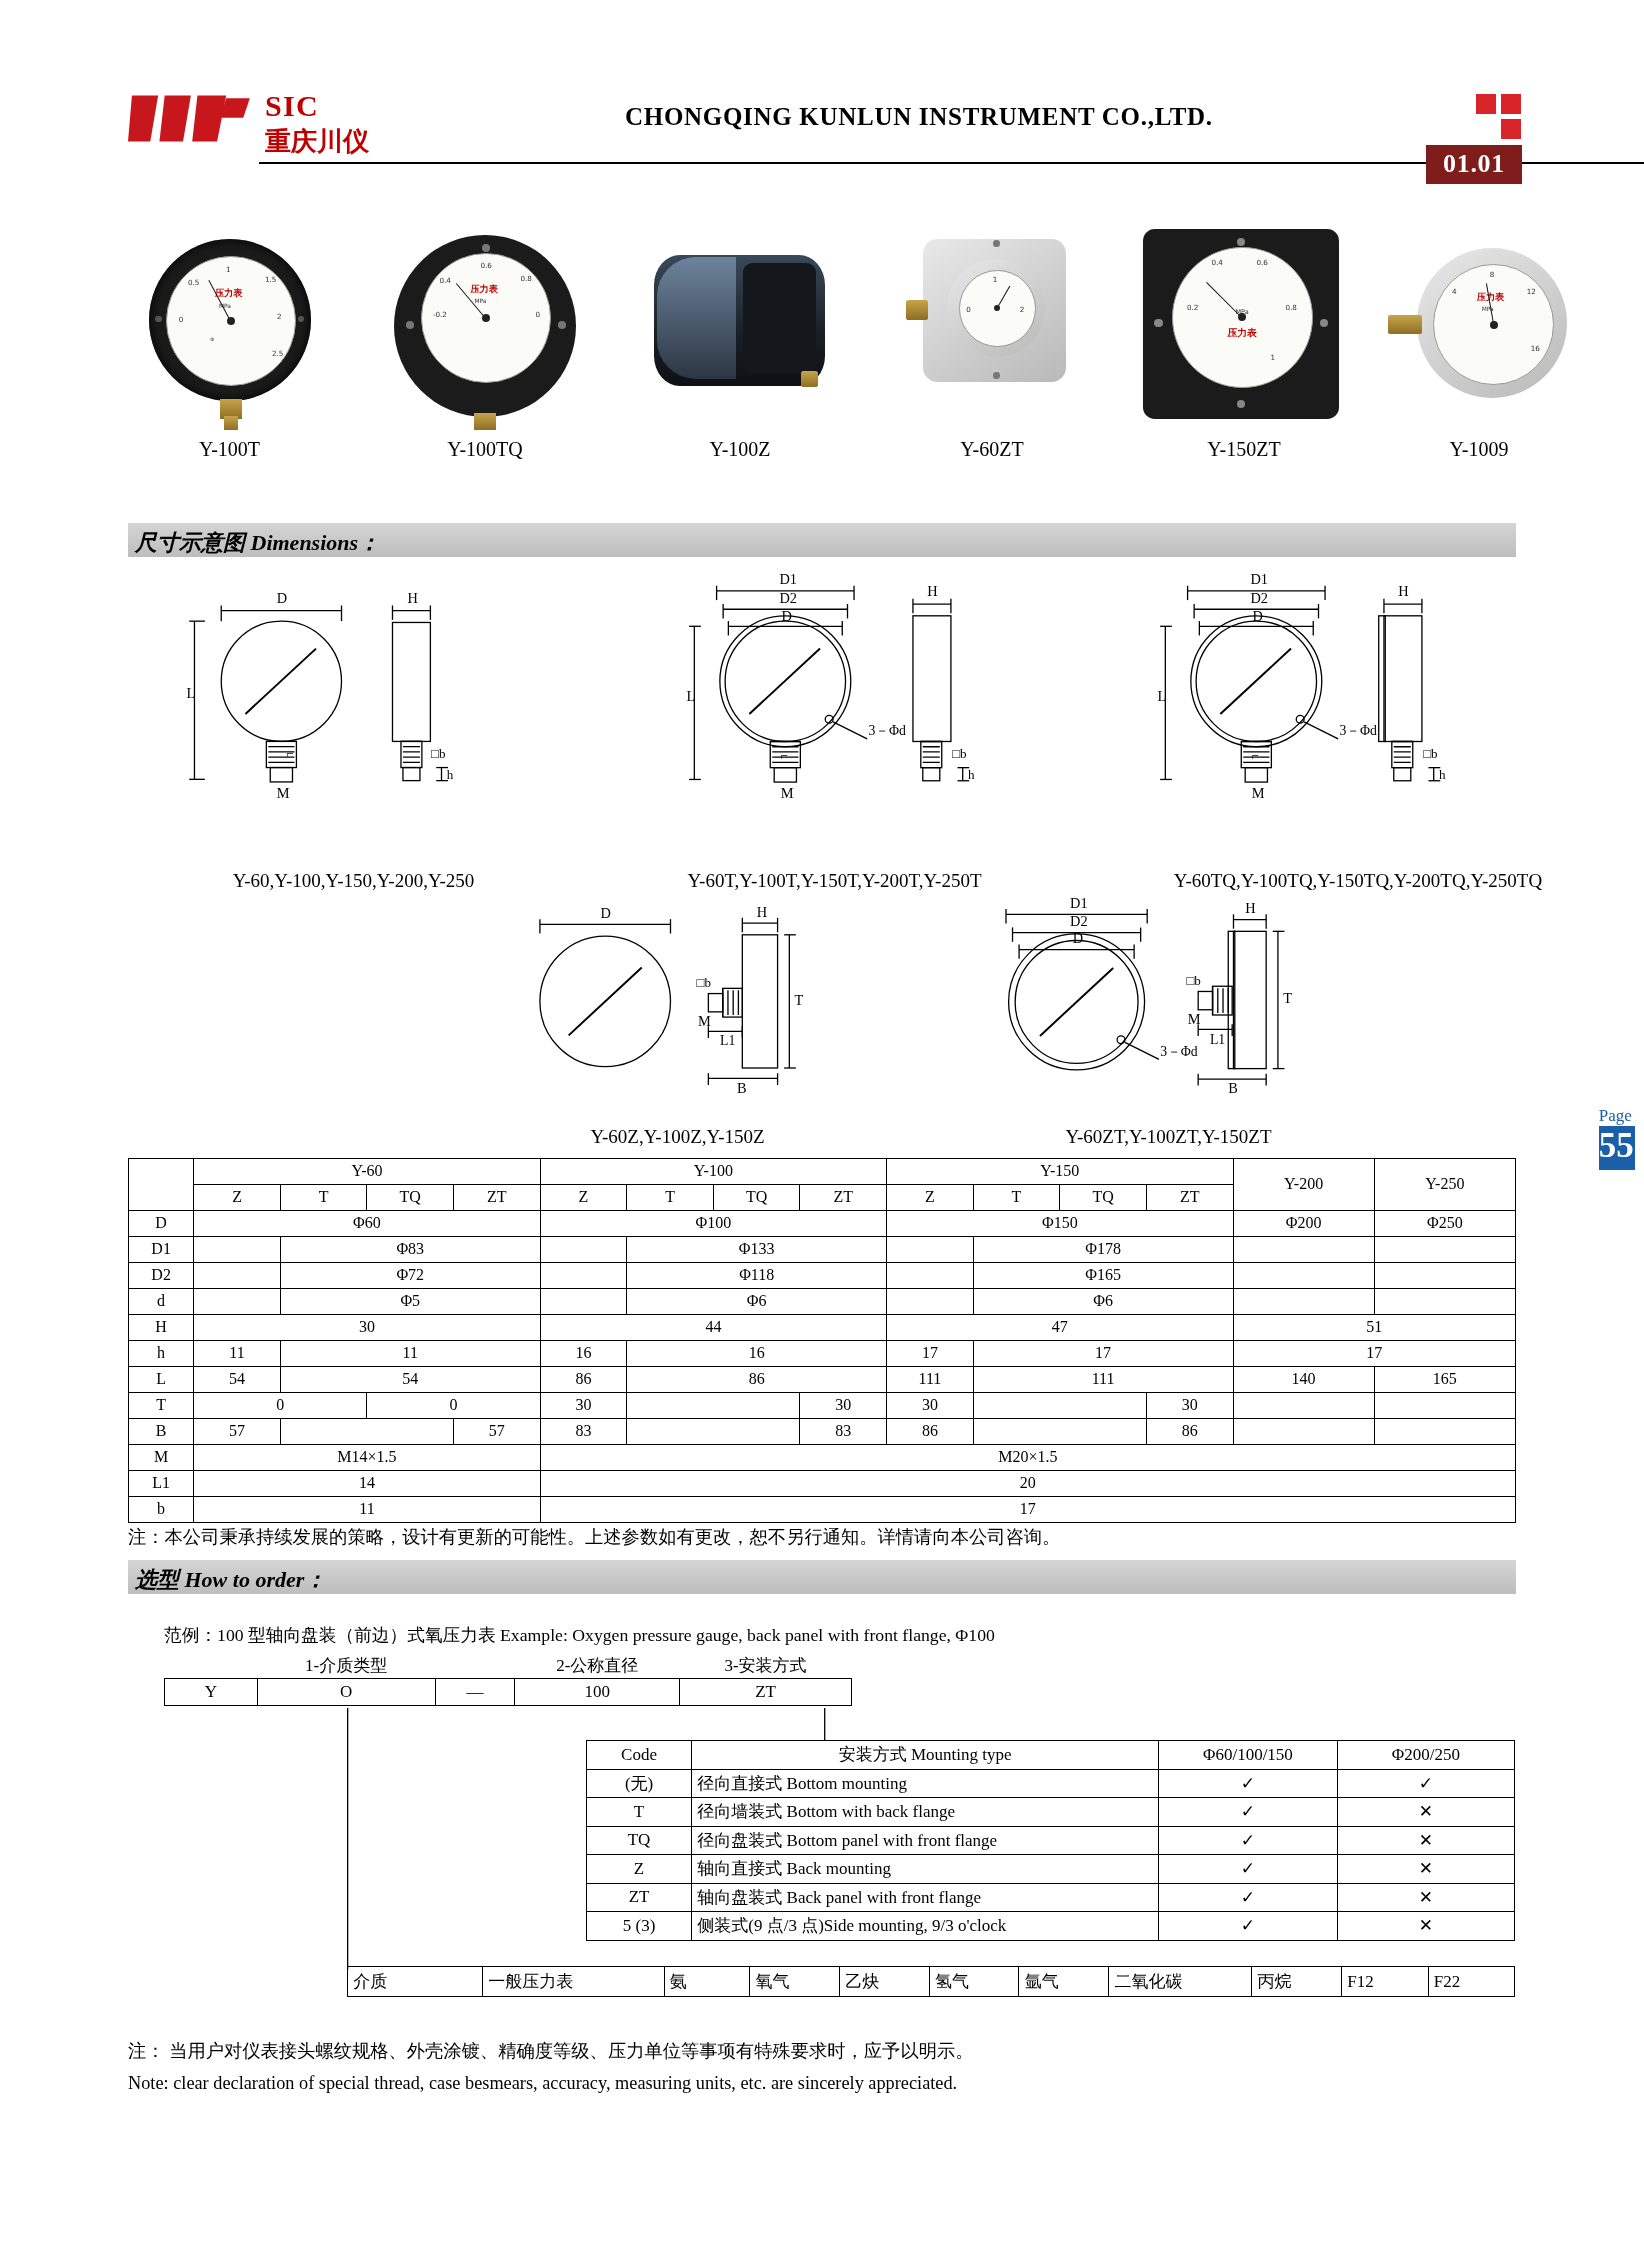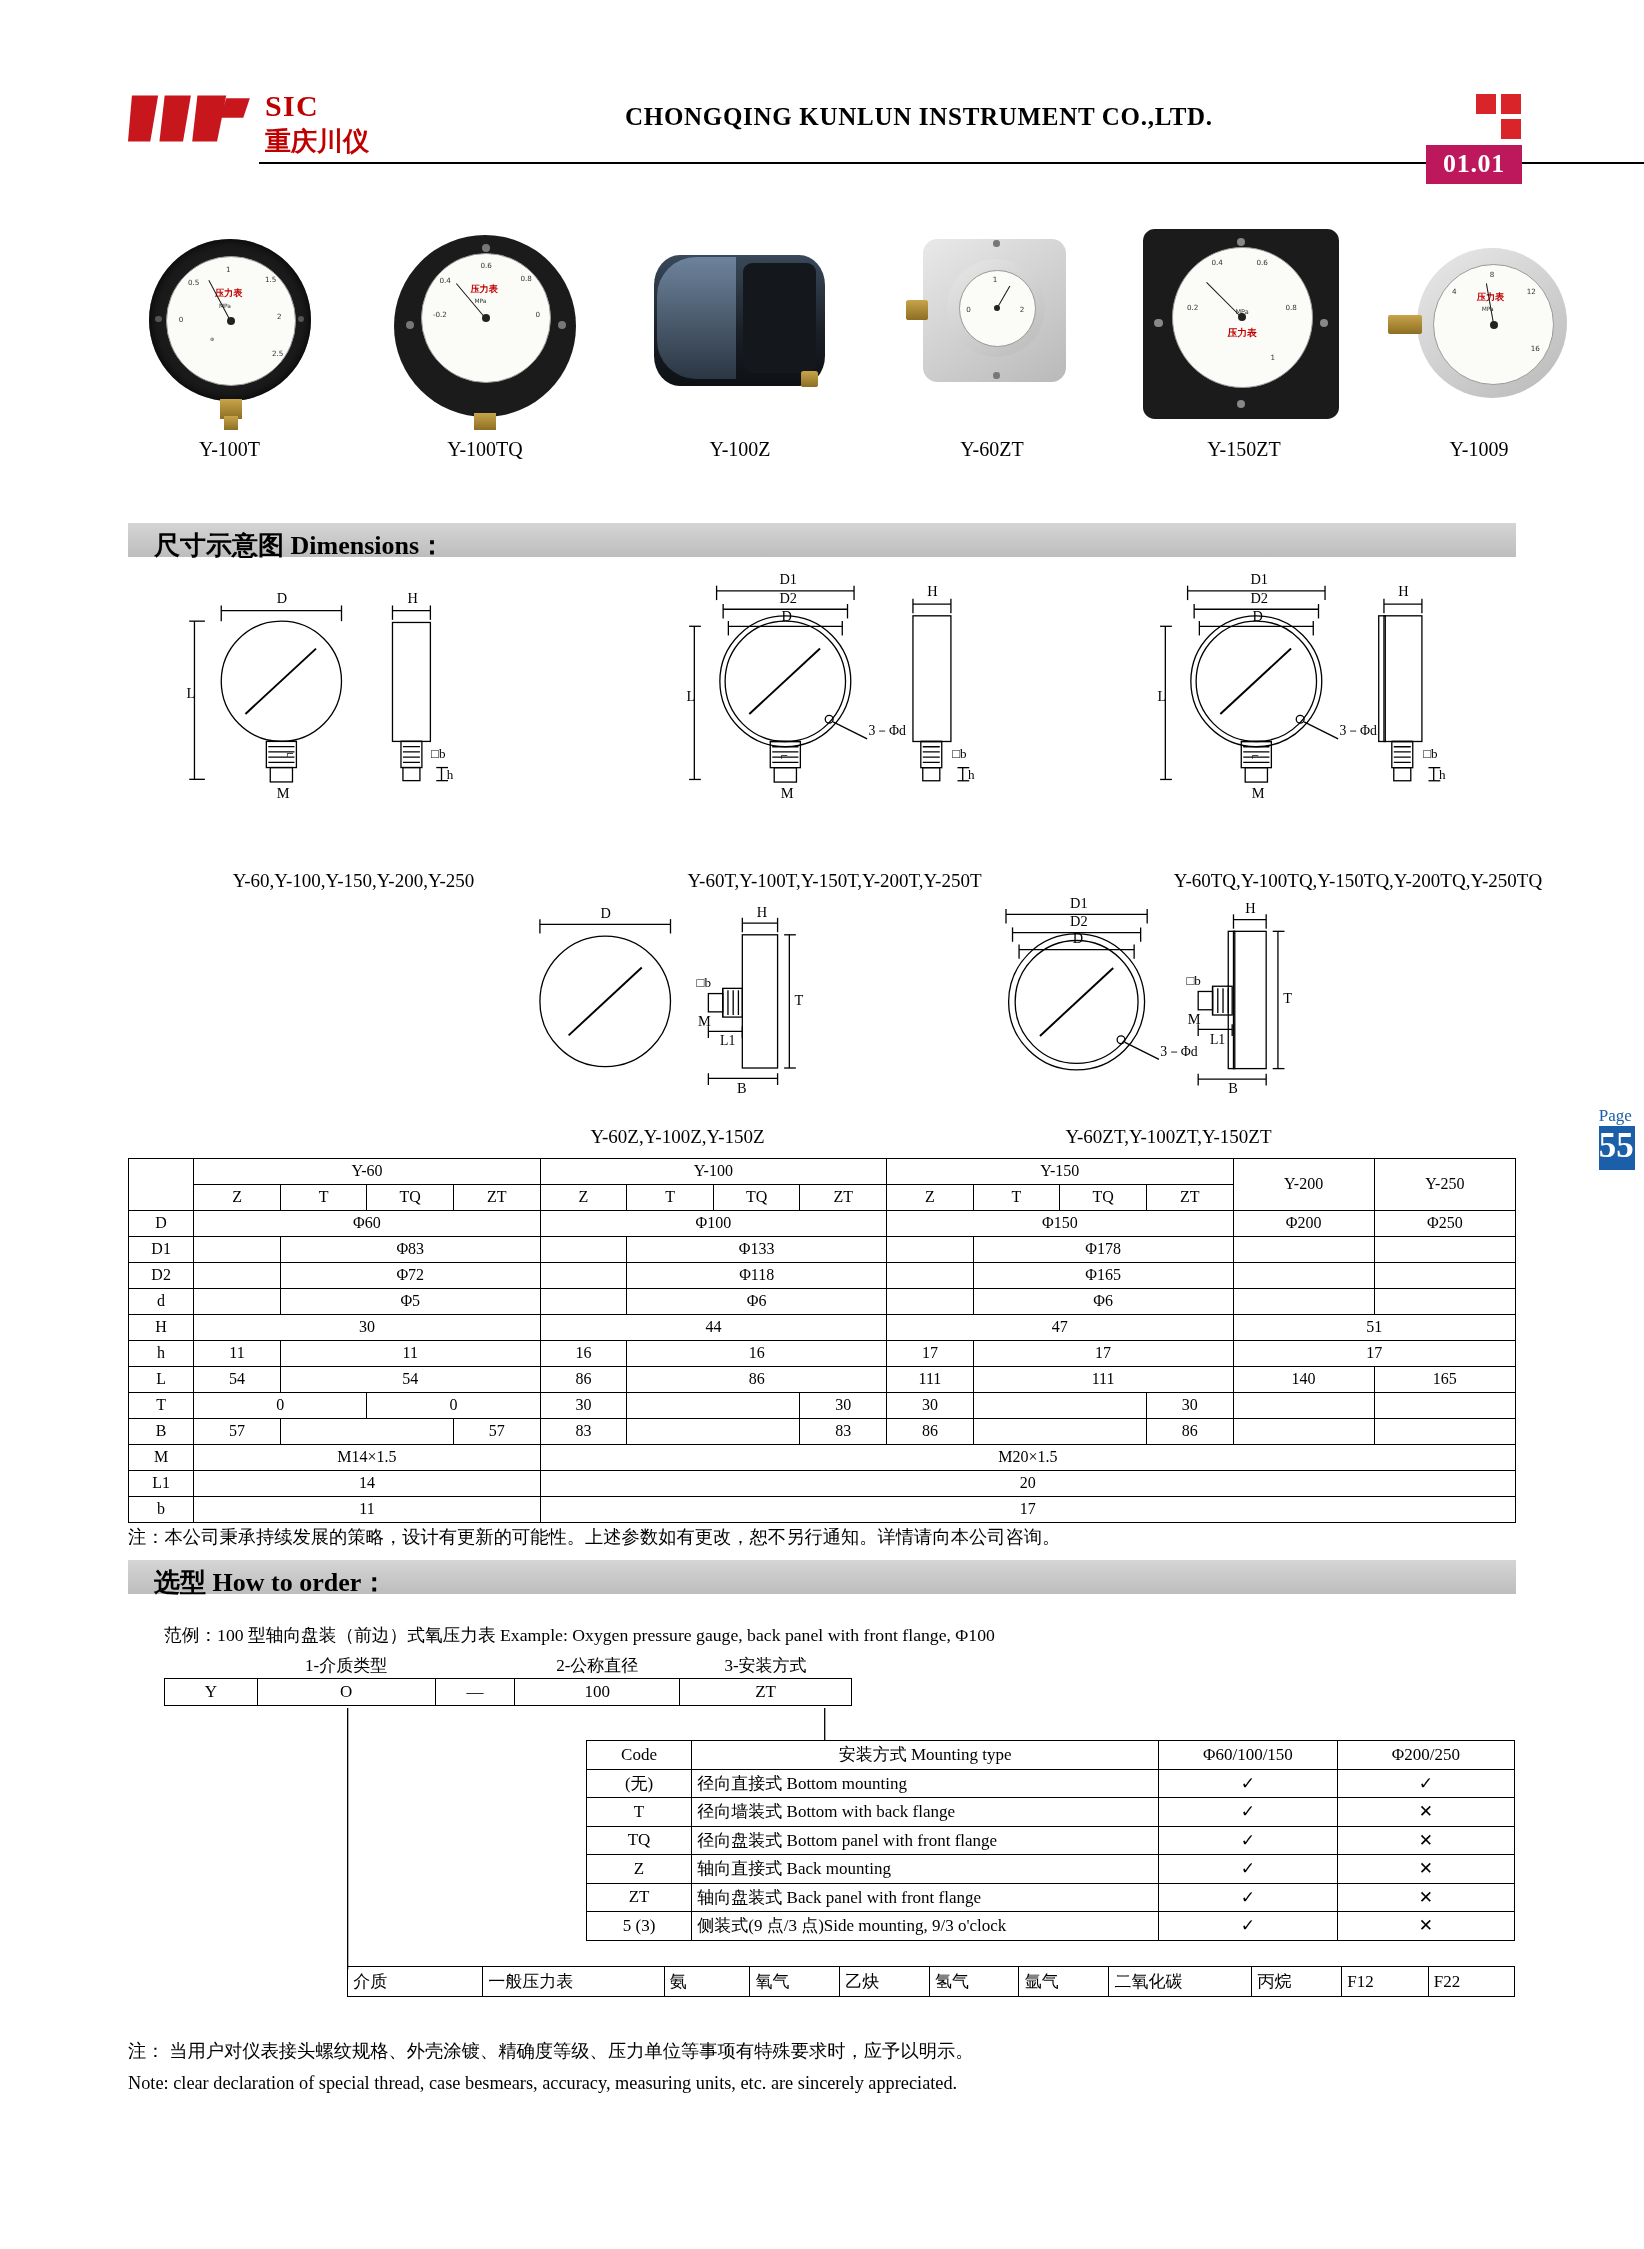--- a/index.html
+++ b/index.html
@@ -19,37 +19,37 @@
   .logo-text{position:absolute;left:137px;top:3.9px;width:170px;}
   .logo-sic{font-family:"Liberation Serif",serif;font-weight:bold;font-size:30px;letter-spacing:1.3px;color:#c00000;}
   .logo-cn{font-family:"DejaVu Sans",sans-serif;font-weight:bold;font-size:26px;color:#c00000;margin-top:1.3px;}
   .company{position:absolute;left:497px;top:18.3px;font-size:25px;font-weight:bold;letter-spacing:0.7px;white-space:nowrap;}
   .hrule{position:absolute;left:131px;top:77px;width:1387px;height:2px;background:#000;}
   .redsq{position:absolute;right:0px;top:9.2px;width:46px;height:46px;}
   .redsq i{position:absolute;width:19.6px;height:19.6px;background:#d9252a;display:block;}
   .redsq i:nth-child(1){left:0;top:0;}
   .redsq i:nth-child(2){left:25px;top:0;}
   .redsq i:nth-child(3){left:25px;top:25px;}
-  .pagecode{position:absolute;right:0px;top:60px;background:#be185d;color:#fff;font-size:26px;font-weight:bold;padding:3.9px 17px 5.2px 17px;letter-spacing:0.7px;}
+  .pagecode{position:absolute;right:0px;top:60px;background:#7f1d1d;color:#fff;font-size:26px;font-weight:bold;padding:3.9px 17px 5.2px 17px;letter-spacing:0.7px;}
 
   
   .gauges{position:absolute;left:128px;top:222px;width:1394px;height:275px;}
   .gitem{position:absolute;text-align:center;}
   .gcap{font-size:20px;margin-top:6.5px;white-space:nowrap;}
   .ring-blk{background:#1b1b1b;border-radius:50%;position:relative;}
   .ring-chr{background:linear-gradient(145deg,#e9e9e9,#b9b9b9);border-radius:50%;position:relative;}
   .dial{position:absolute;border-radius:50%;background:#fbfbf7;border:0.7px solid #999;}
   .needle{position:absolute;background:#111;height:1.3px;transform-origin:left center;}
   .dialtxt{position:absolute;font-family:"DejaVu Sans",sans-serif;font-size:7.2px;color:#333;}
   .dialred{color:#c00000;font-size:7.9px;font-weight:bold;}
   .brass{position:absolute;background:linear-gradient(180deg,#c8a44a,#8d6e23);}
 
   
   .sectionbar{position:absolute;height:34px;background:linear-gradient(180deg,#d5d5d5,#bdbdbd);}
-  .sectionbar span{position:absolute;left:26px;top:4.6px;font-size:26px;font-weight:bold;white-space:nowrap;}
+  .sectionbar span{position:absolute;left:7px;top:4.6px;font-size:22px;font-weight:bold;white-space:nowrap;font-style:italic;}
 
   
   .dimarea{position:absolute;left:128px;top:563px;width:1394px;height:563px;}
   .dimcap{position:absolute;font-size:19px;white-space:nowrap;text-align:center;}
   svg{overflow:visible;}
 
   
   table{border-collapse:collapse;}
   .maintbl{position:absolute;left:128px;top:1158px;width:1388px;font-size:16px;}
   .maintbl td{border:1.3px solid #000;text-align:center;height:25px;padding:0;line-height:1.05;}

